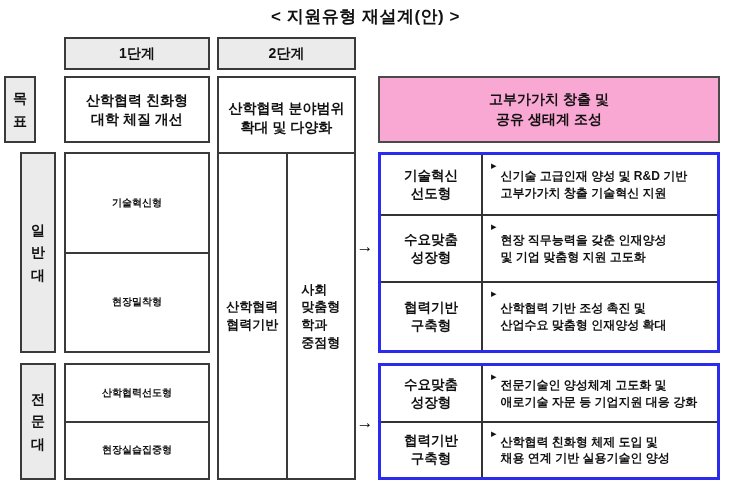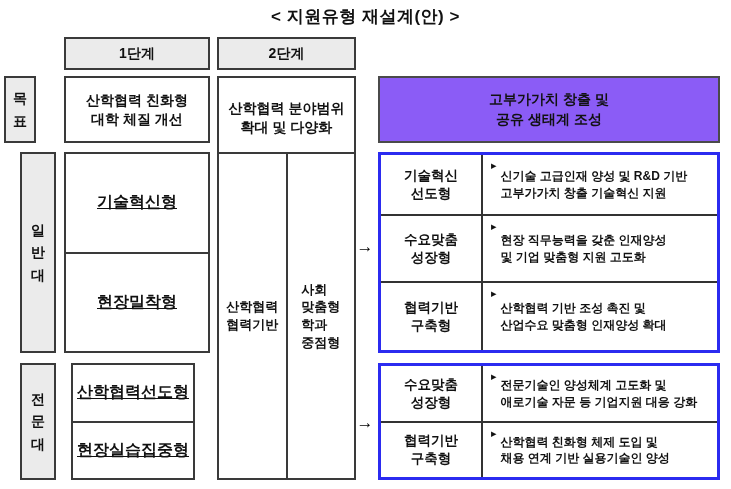--- a/index.html
+++ b/index.html
@@ -24,28 +24,28 @@
     font-size:14px;
   }
   .sidelabel span { display:block; width:1.05em; word-break:break-all; text-align:center; line-height:1.6; }
   .cellbox {
     background:#fff; border:2px solid #3A3A3A;
     display:flex; align-items:center; justify-content:center;
     text-align:center; font-size:14px; line-height:1.35;
   }
   .pre { white-space:pre-line; }
   .yellow {
-    background:#8b5cf6; border:2px solid #4a4a4a;
+    background:#f9a8d4; border:2px solid #4a4a4a;
     display:flex; align-items:center; justify-content:center;
     text-align:center; font-size:14px; line-height:1.4;
   }
   .stack { background:#fff; border:2px solid #3A3A3A; display:flex; flex-direction:column; }
   .stack .cell {
     flex:1; display:flex; align-items:center; justify-content:center;
-    text-align:left; font-size:16px;text-decoration:underline;
+    text-align:left; font-size:10px;
   }
   .stack .cell.divided { border-bottom:2px solid #3A3A3A; }
   .twocol { background:#fff; border:2px solid #3A3A3A; display:flex; }
   .twocol .col {
     flex:1; display:flex; align-items:center; justify-content:center;
     text-align:left; font-size:13px; line-height:1.35;
   }
   .twocol .col.first { border-right:2px solid #3A3A3A; }
   .bluebox { background:#fff; border:3px solid #2B2BF0; display:flex; flex-direction:column; }
   .brow { display:flex; flex:1; }
@@ -128,21 +128,21 @@
         <span class="bullet">▸</span>
         <span class="pre">산학협력 기반 조성 촉진 및
 산업수요 맞춤형 인재양성 확대</span>
       </div>
     </div>
   </div>
 
   <div class="abs sidelabel" style="left:20px; top:363px; width:36px; height:117px;">
     <span>전문대</span>
   </div>
-  <div class="abs stack" style="left:64px; top:363px; width:124px; height:117px;margin-left:7px;">
+  <div class="abs stack" style="left:64px; top:363px; width:146px; height:117px;">
     <div class="cell divided">산학협력선도형</div>
     <div class="cell">현장실습집중형</div>
   </div>
 
   <div class="abs bluebox" style="left:378px; top:363px; width:342px; height:117px;">
     <div class="brow divided" style="flex:0 0 55px;">
       <div class="btype pre">수요맞춤
 성장형</div>
       <div class="bdesc">
         <span class="bullet">▸</span>

